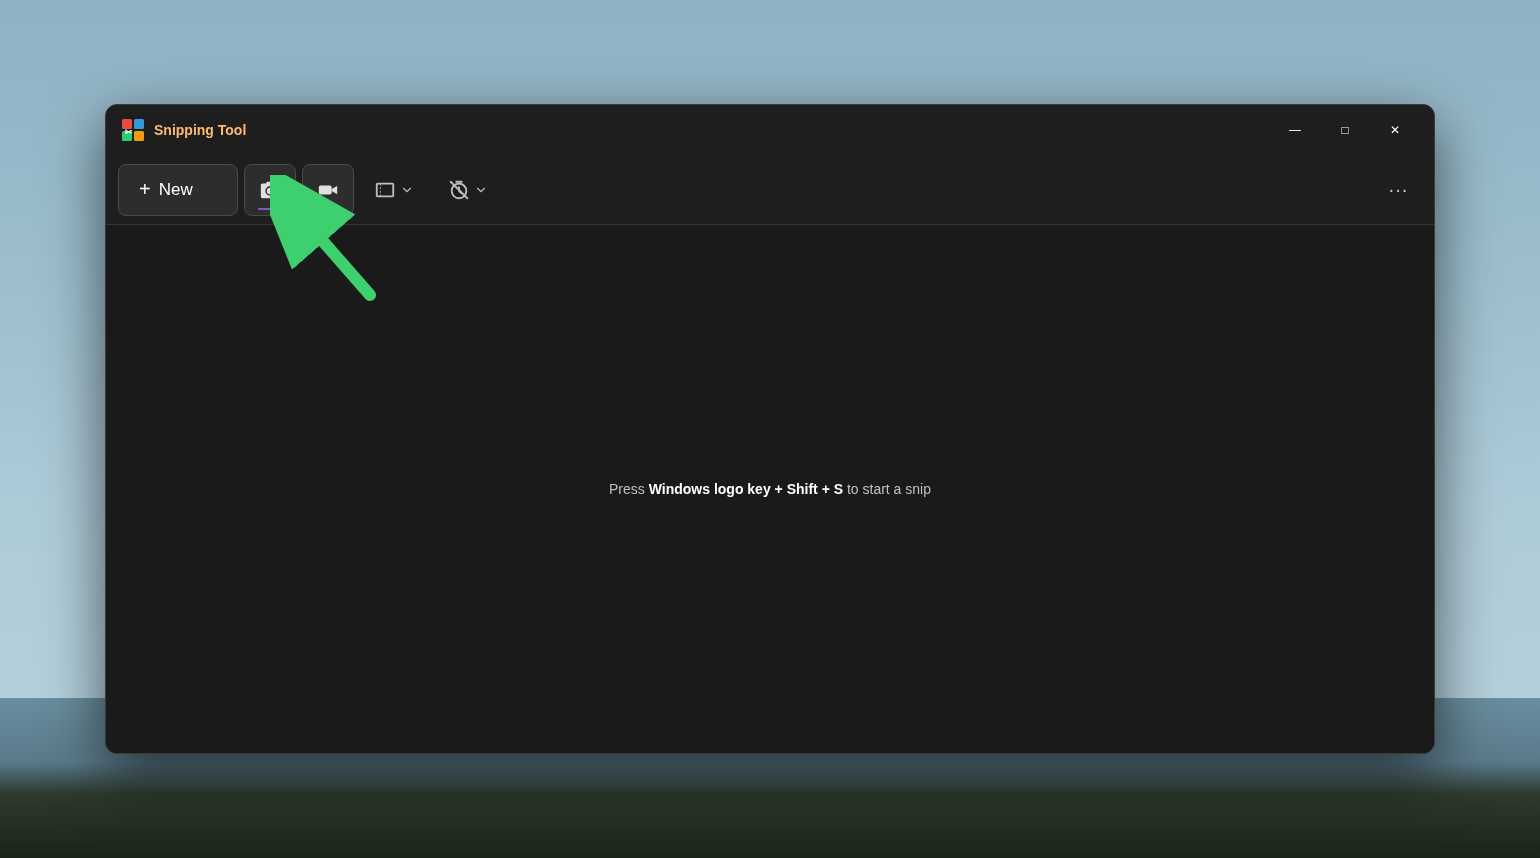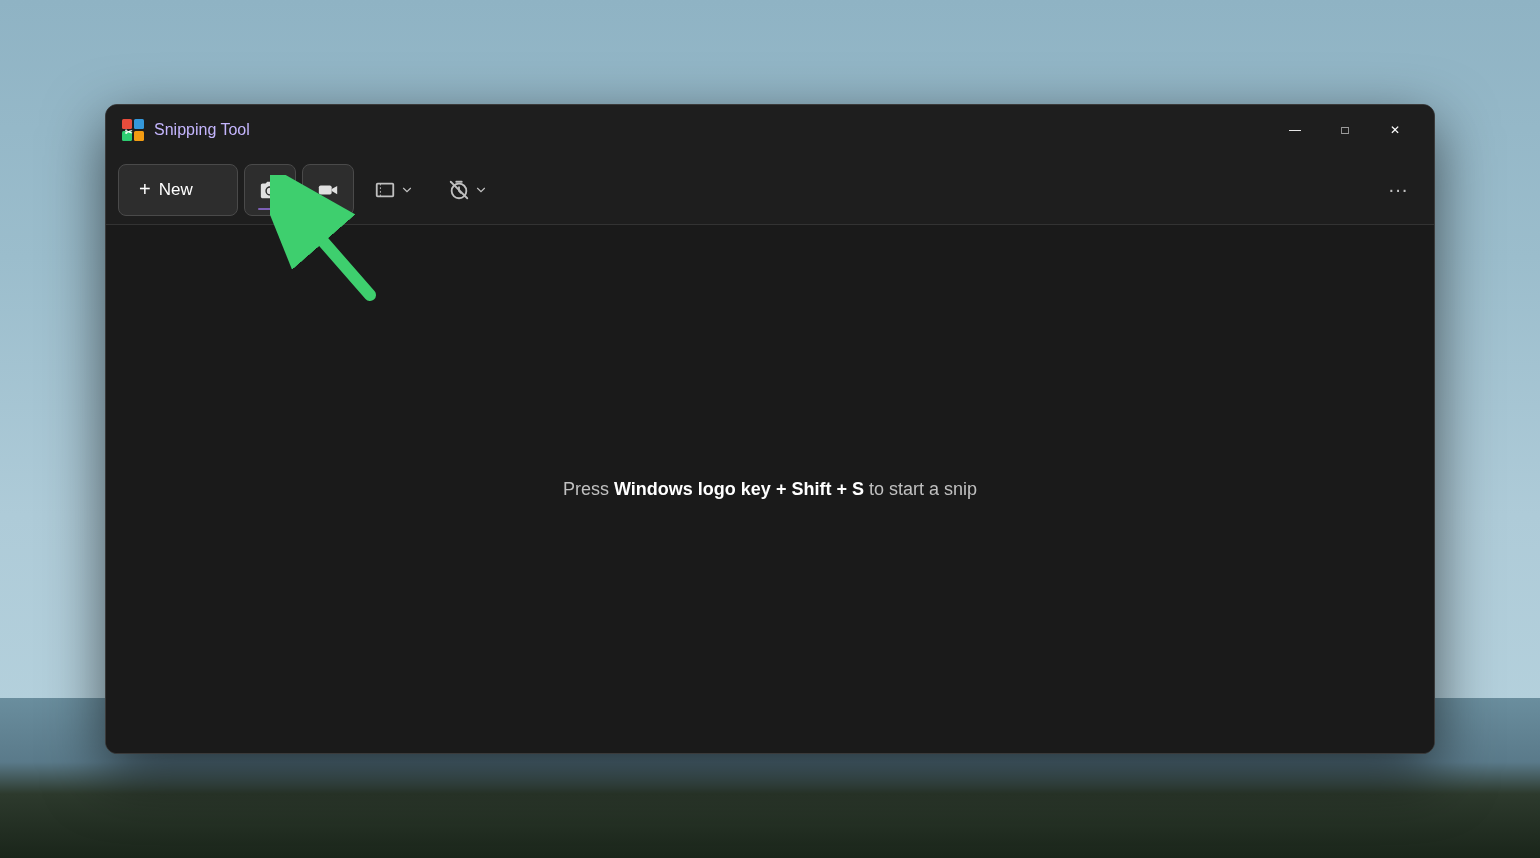--- a/index.html
+++ b/index.html
@@ -60,23 +60,23 @@
       flex-shrink: 0;
     }
 
     .title-left {
       display: flex;
       align-items: center;
       gap: 10px;
     }
 
     .title-text {
-      color: #c4b5fd;
-      font-size: 16px;
-      font-weight: 400;
+      color: #fdba74;
+      font-size: 14px;
+      font-weight: 700;
     }
 
     .window-controls {
       display: flex;
       align-items: center;
       gap: 4px;
     }
 
     .win-btn {
       width: 46px;
@@ -205,21 +205,21 @@
       flex: 1;
       display: flex;
       align-items: center;
       justify-content: center;
       background: #1a1a1a;
       position: relative;
     }
 
     .hint-text {
       color: #c0c0c0;
-      font-size: 18px;
+      font-size: 14px;
       font-weight: 400;
       text-align: right;
     }
 
     .hint-text strong {
       font-weight: 700;
       color: #ffffff;
     }
 
     

